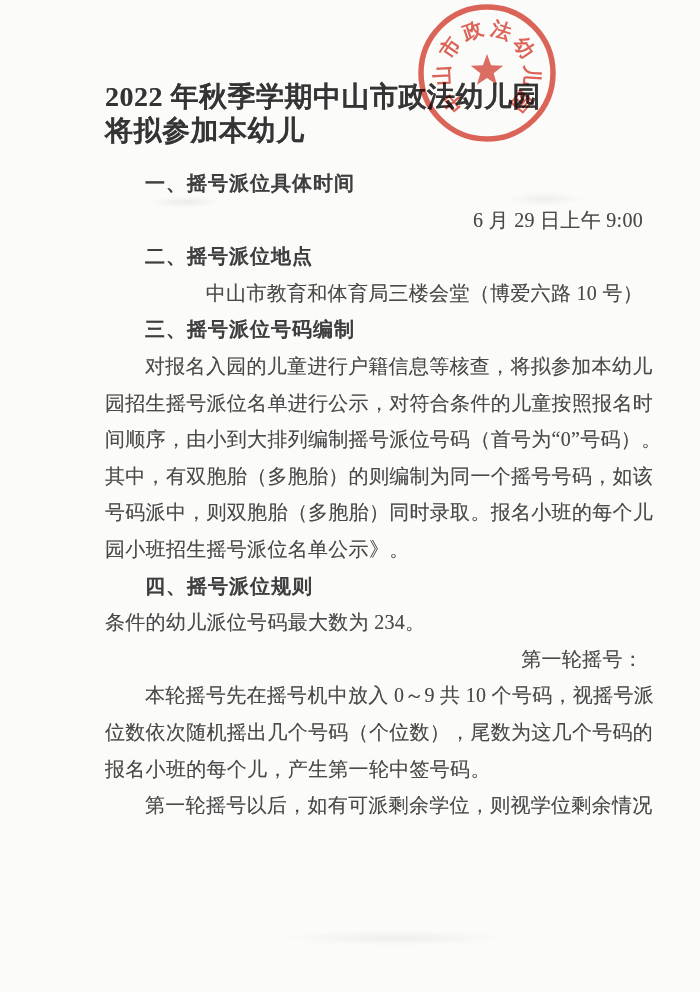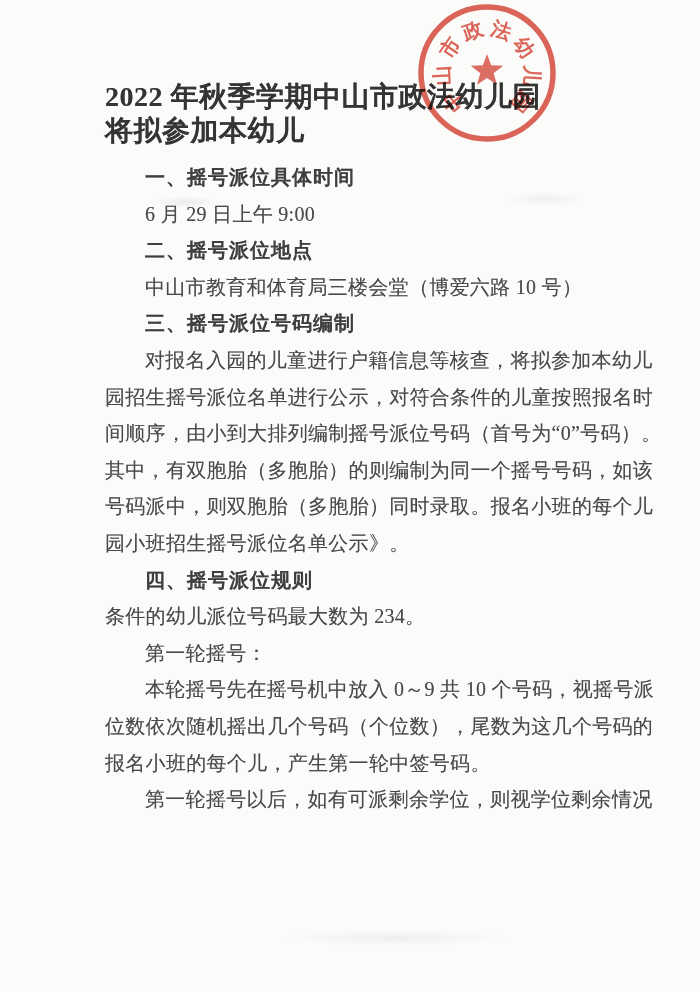--- a/index.html
+++ b/index.html
@@ -22,38 +22,38 @@
 
   .title{
     position:absolute;left:105px;top:80px;width:538px;
     font-weight:bold;
     font-size:28px;line-height:34px;
     color:#343434;
     letter-spacing:.5px;
     text-shadow:0 0 .6px rgba(52,52,52,.55);
   }
   .body{
-    position:absolute;left:105px;top:159px;width:538px;
+    position:absolute;left:105px;top:165px;width:538px;
   }
   .ln{
     height:36.6px;line-height:36.6px;
     font-size:20px;
     color:#4a4a4a;
     white-space:nowrap;
     letter-spacing:.3px;
     text-shadow:0 0 .5px rgba(74,74,74,.45);
   }
   .hd{
     font-family:"Liberation Sans","DejaVu Sans",sans-serif;
     font-weight:bold;
     color:#3e3e3e;
     padding-left:40px;
     letter-spacing:1px;
   }
-  .ind{padding-left:40px;}
+  .ind{padding-left:40px;text-align:right;}
 
   .seal{
     position:absolute;left:407px;top:-7px;
     width:160px;height:160px;
     mix-blend-mode:multiply;
     opacity:.92;
   }
   .seal text{
     font-family:"Liberation Serif","DejaVu Serif",serif;
     font-weight:bold;

